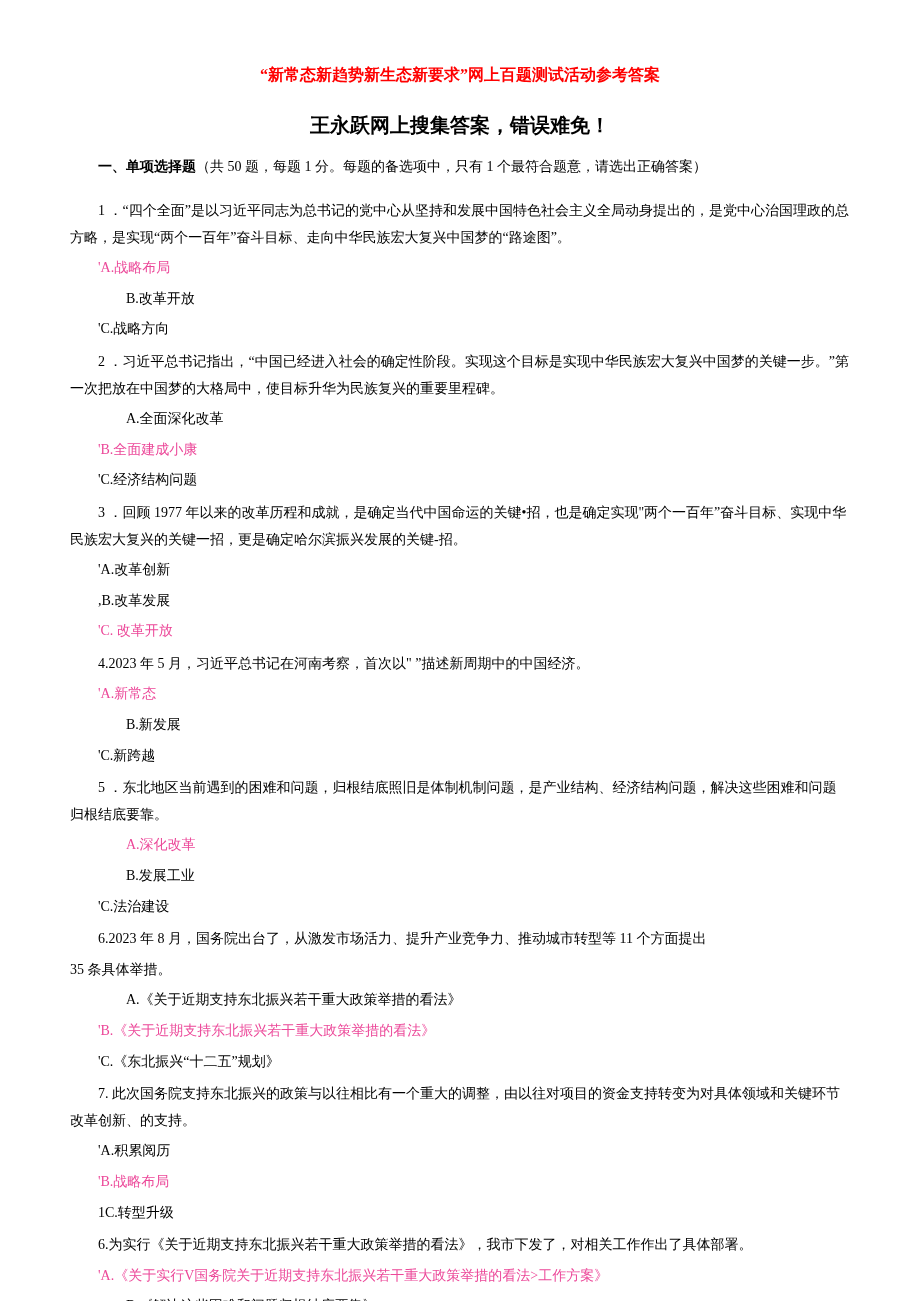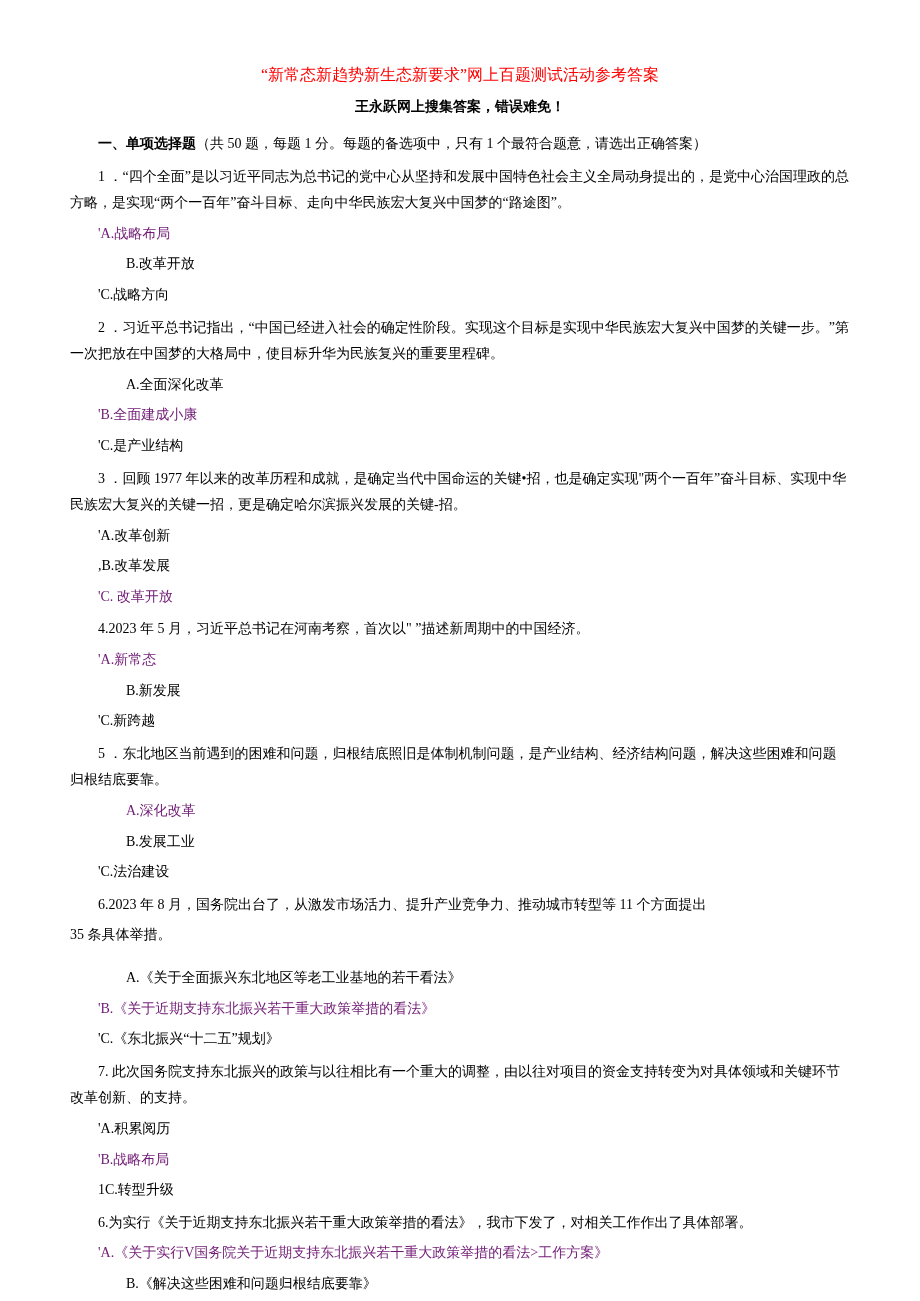--- a/index.html
+++ b/index.html
@@ -9,95 +9,95 @@
     color: #000;
     background: #fff;
     margin: 0;
     padding: 60px 70px;
     width: 920px;
     box-sizing: border-box;
   }
   .title-main {
     text-align: center;
     color: #ff0000;
-    font-weight: normal;
+    font-weight: bold;
     font-size: 16px;
-    margin-bottom: 4px;
+    margin-bottom: 16px;
   }
   .title-sub {
     text-align: center;
     font-weight: bold;
-    font-size: 14px;
+    font-size: 20px;
     margin-bottom: 10px;
   }
   .section-head {
     text-indent: 2em;
-    margin-bottom: 6px;
+    margin-bottom: 17px;
   }
   .section-head .bold {
     font-weight: bold;
   }
   .question {
     text-indent: 2em;
     margin-top: 6px;
     margin-bottom: 4px;
   }
   .question-cont {
-    margin-bottom: 16px;
+    margin-bottom: 4px;
   }
   .option {
     text-indent: 4em;
     margin-bottom: 4px;
   }
   .option-near {
     text-indent: 2em;
     margin-bottom: 4px;
   }
   .red {
-    color: #701a75;
+    color: #ec4899;
   }
 </style>
 </head>
 <body>
 
 <div class="title-main">“新常态新趋势新生态新要求”网上百题测试活动参考答案</div>
 <div class="title-sub">王永跃网上搜集答案，错误难免！</div>
 
 <div class="section-head">
   <span class="bold">一、单项选择题</span><span>（共 50 题，每题 1 分。每题的备选项中，只有 1 个最符合题意，请选出正确答案）</span>
 </div>
 
 <div class="question">1 ．“四个全面”是以习近平同志为总书记的党中心从坚持和发展中国特色社会主义全局动身提出的，是党中心治国理政的总方略，是实现“两个一百年”奋斗目标、走向中华民族宏大复兴中国梦的“路途图”。</div>
 <div class="option-near red">'A.战略布局</div>
 <div class="option">B.改革开放</div>
 <div class="option-near">'C.战略方向</div>
 
 <div class="question">2 ．习近平总书记指出，“中国已经进入社会的确定性阶段。实现这个目标是实现中华民族宏大复兴中国梦的关键一步。”第一次把放在中国梦的大格局中，使目标升华为民族复兴的重要里程碑。</div>
 <div class="option">A.全面深化改革</div>
 <div class="option-near red">'B.全面建成小康</div>
-<div class="option-near">'C.是产业结构</div>
+<div class="option-near">'C.经济结构问题</div>
 
 <div class="question">3 ．回顾 1977 年以来的改革历程和成就，是确定当代中国命运的关键•招，也是确定实现"两个一百年”奋斗目标、实现中华民族宏大复兴的关键一招，更是确定哈尔滨振兴发展的关键-招。</div>
 <div class="option-near">'A.改革创新</div>
 <div class="option-near">,B.改革发展</div>
 <div class="option-near red">'C. 改革开放</div>
 
 <div class="question">4.2023 年 5 月，习近平总书记在河南考察，首次以" ”描述新周期中的中国经济。</div>
 <div class="option-near red">'A.新常态</div>
 <div class="option">B.新发展</div>
 <div class="option-near">'C.新跨越</div>
 
 <div class="question">5 ．东北地区当前遇到的困难和问题，归根结底照旧是体制机制问题，是产业结构、经济结构问题，解决这些困难和问题归根结底要靠。</div>
 <div class="option red">A.深化改革</div>
 <div class="option">B.发展工业</div>
 <div class="option-near">'C.法治建设</div>
 
 <div class="question">6.2023 年 8 月，国务院出台了，从激发市场活力、提升产业竞争力、推动城市转型等 11 个方面提出</div>
 <div class="question-cont">35 条具体举措。</div>
-<div class="option">A.《关于全面振兴东北地区等老工业基地的若干看法》</div>
+<div class="option">A.《关于近期支持东北振兴若干重大政策举措的看法》</div>
 <div class="option-near red">'B.《关于近期支持东北振兴若干重大政策举措的看法》</div>
 <div class="option-near">'C.《东北振兴“十二五”规划》</div>
 
 <div class="question">7. 此次国务院支持东北振兴的政策与以往相比有一个重大的调整，由以往对项目的资金支持转变为对具体领域和关键环节改革创新、的支持。</div>
 <div class="option-near">'A.积累阅历</div>
 <div class="option-near red">'B.战略布局</div>
 <div class="option-near">1C.转型升级</div>
 
 <div class="question">6.为实行《关于近期支持东北振兴若干重大政策举措的看法》，我市下发了，对相关工作作出了具体部署。</div>
 <div class="option-near red">'A.《关于实行V国务院关于近期支持东北振兴若干重大政策举措的看法&gt;工作方案》</div>

